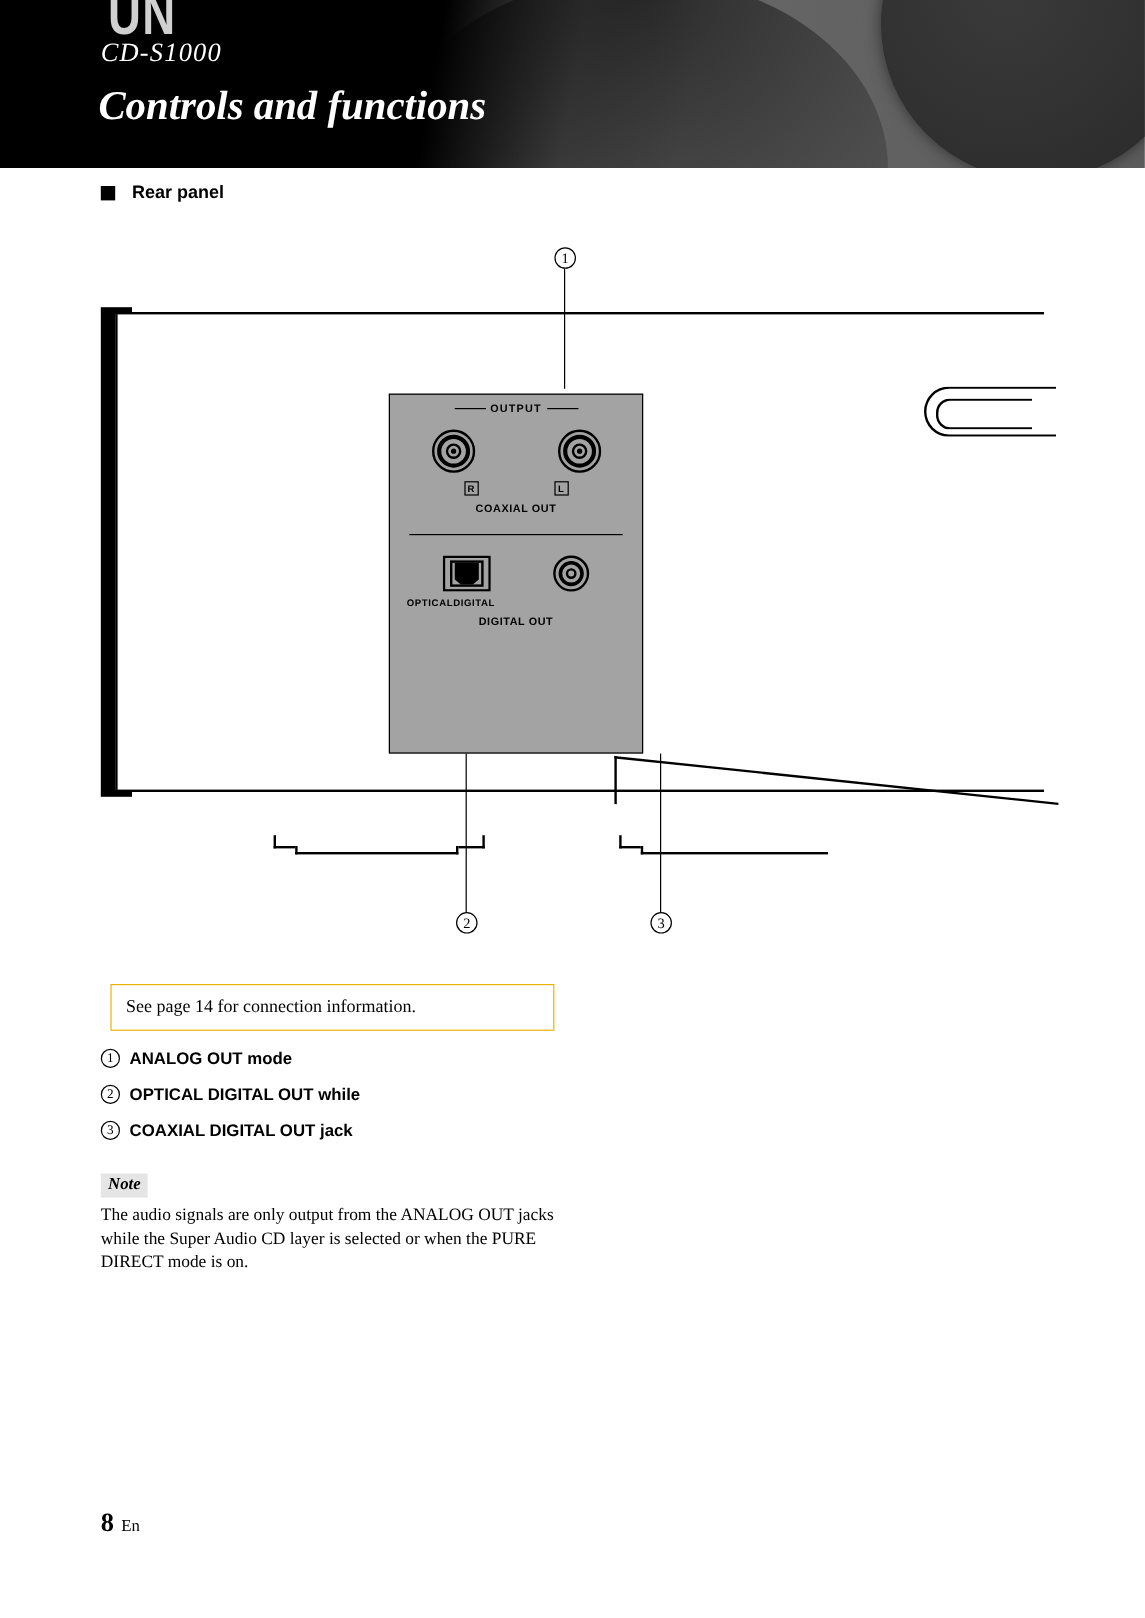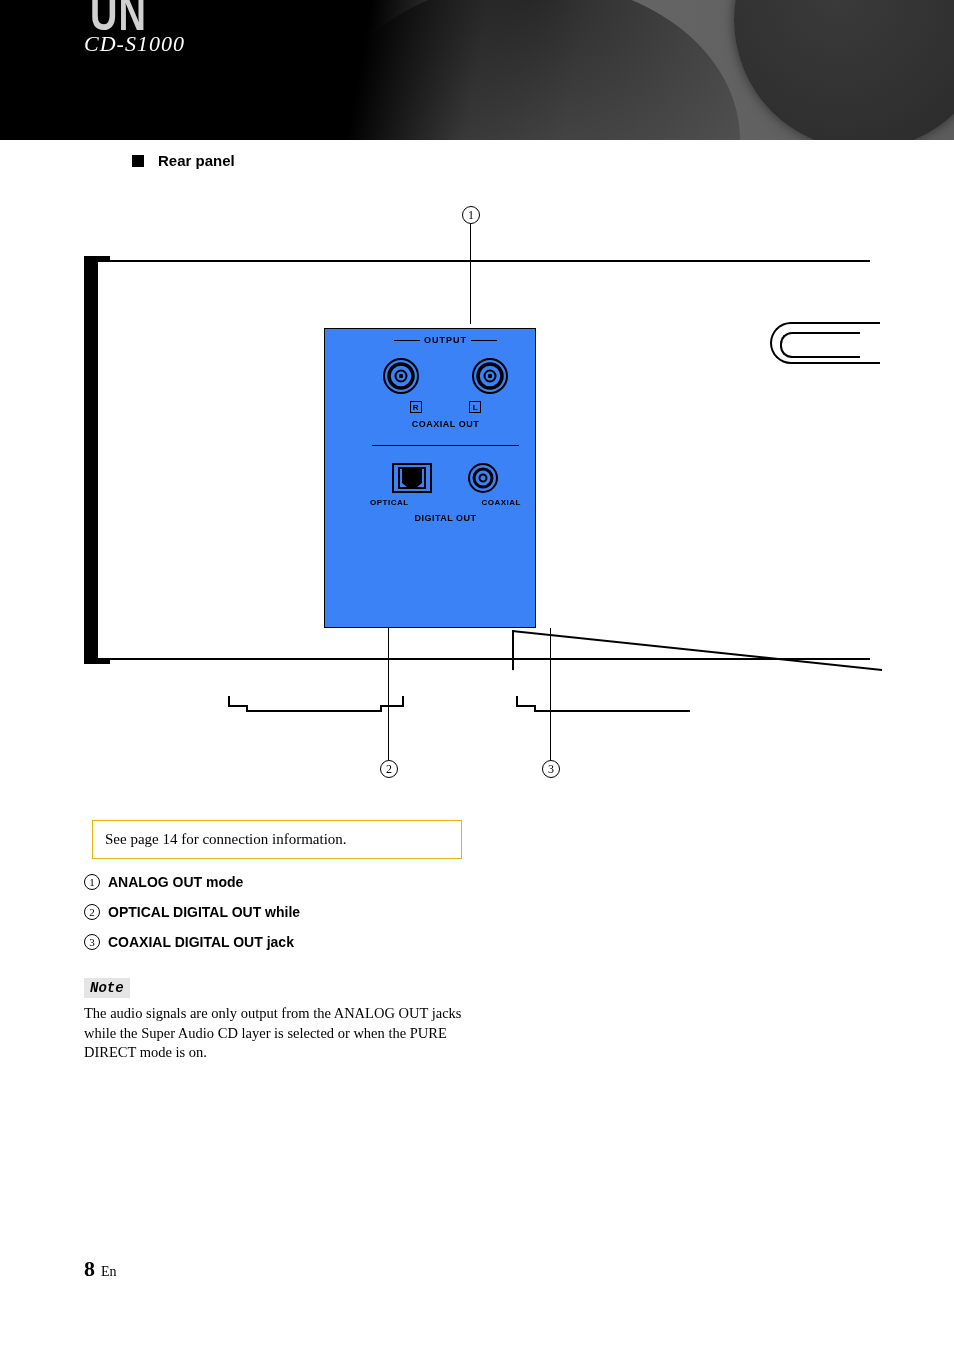--- a/index.html
+++ b/index.html
@@ -76,21 +76,20 @@
   .sub-heading {
     position: absolute;
     left: 84px;
     top: 152px;
     font-family: Arial, Helvetica, sans-serif;
     font-weight: bold;
     font-size: 15px;
     display: flex;
     align-items: center;
     gap: 14px;
-    margin-left: 48px;
   }
   .black-square {
     width: 12px;
     height: 12px;
     background: #000;
   }
 
   
   .diagram {
     position: absolute;
@@ -177,26 +176,25 @@
     transform-origin: left top;
   }
 
   .io-panel {
     position: absolute;
     left: 226px;
     top: 66px;
     width: 212px;
     height: 300px;
     border: 1.5px solid #000;
-    background: #3b82f6;
+    background: #a3a3a3;
     font-family: Arial, Helvetica, sans-serif;
     font-size: 10px;
     font-weight: bold;
     text-align: center;
-    padding-left: 31px;
   }
   .io-row {
     display: flex;
     justify-content: space-around;
     margin-top: 10px;
   }
   .output-label {
     padding: 6px 0 2px;
     font-size: 9px;
     letter-spacing: 1px;
@@ -230,21 +228,21 @@
 
   .optical {
     width: 40px; height: 30px; position: relative;
   }
   .optical svg { width:40px; height:30px; }
   .coax {
     width: 32px; height: 32px; position: relative;
   }
   .coax svg { width:32px; height:32px; }
   .port-pair { display:flex; justify-content:space-around; align-items:center; padding:8px 18px 0; }
-  .port-caps { display:flex; justify-content:space-between; padding:4px 14px 2px; font-size:8px; letter-spacing:0.5px;gap:45px; }
+  .port-caps { display:flex; justify-content:flex-start; padding:4px 14px 2px; font-size:8px; letter-spacing:0.5px; }
 
   
   .callout-num {
     position: absolute;
     width: 18px; height: 18px;
     border: 1px solid #000;
     border-radius: 50%;
     font-family: "Times New Roman", serif;
     font-size: 12px;
     text-align: center;
@@ -297,21 +295,21 @@
     font-weight: normal;
     text-align: center;
     line-height: 15px;
   }
   .note-label {
     position: absolute;
     left: 84px;
     top: 978px;
     background: #e5e5e5;
     padding: 2px 6px;
-    font-family: Liberation Mono, monospace;
+    font-family: Liberation Serif, serif;
     font-weight: bold;
     font-style: italic;
     font-size: 14px;
   }
   .note-body {
     position: absolute;
     left: 84px;
     top: 1004px;
     width: 400px;
     font-family: Liberation Serif, serif;
@@ -336,20 +334,21 @@
   }
 </style>
 </head>
 <body>
 
 <div class="header-band">
   <div class="header-cutout"></div>
   <div class="header-curve"></div>
   <div class="logo-fragment">UN</div>
   <div class="model-name">CD-S1000</div>
+  <div class="section-title">Controls and functions</div>
 </div>
 
 <div class="sub-heading">
   <span class="black-square"></span>
   <span>Rear panel</span>
 </div>
 
 <div class="diagram">
   <div class="side-bracket"></div>
   <div class="chassis">
@@ -400,21 +399,21 @@
         <div class="coax">
           <svg viewBox="0 0 32 32">
               <circle cx="16" cy="16" r="14" fill="none" stroke="#000" stroke-width="2"></circle>
               <circle cx="16" cy="16" r="9" fill="none" stroke="#000" stroke-width="3"></circle>
               <circle cx="16" cy="16" r="3.5" fill="none" stroke="#000" stroke-width="2"></circle>
             </svg>
         </div>
       </div>
       <div class="port-caps">
         <span>OPTICAL</span>
-        <span>COAXIAL</span>
+        <span>DIGITAL</span>
       </div>
       <div class="group-label">DIGITAL OUT</div>
     </div>
 
     <div class="cord-tail"></div>
   </div>
 
   <div class="foot foot-left"></div>
   <div class="foot foot-right"></div>
 

